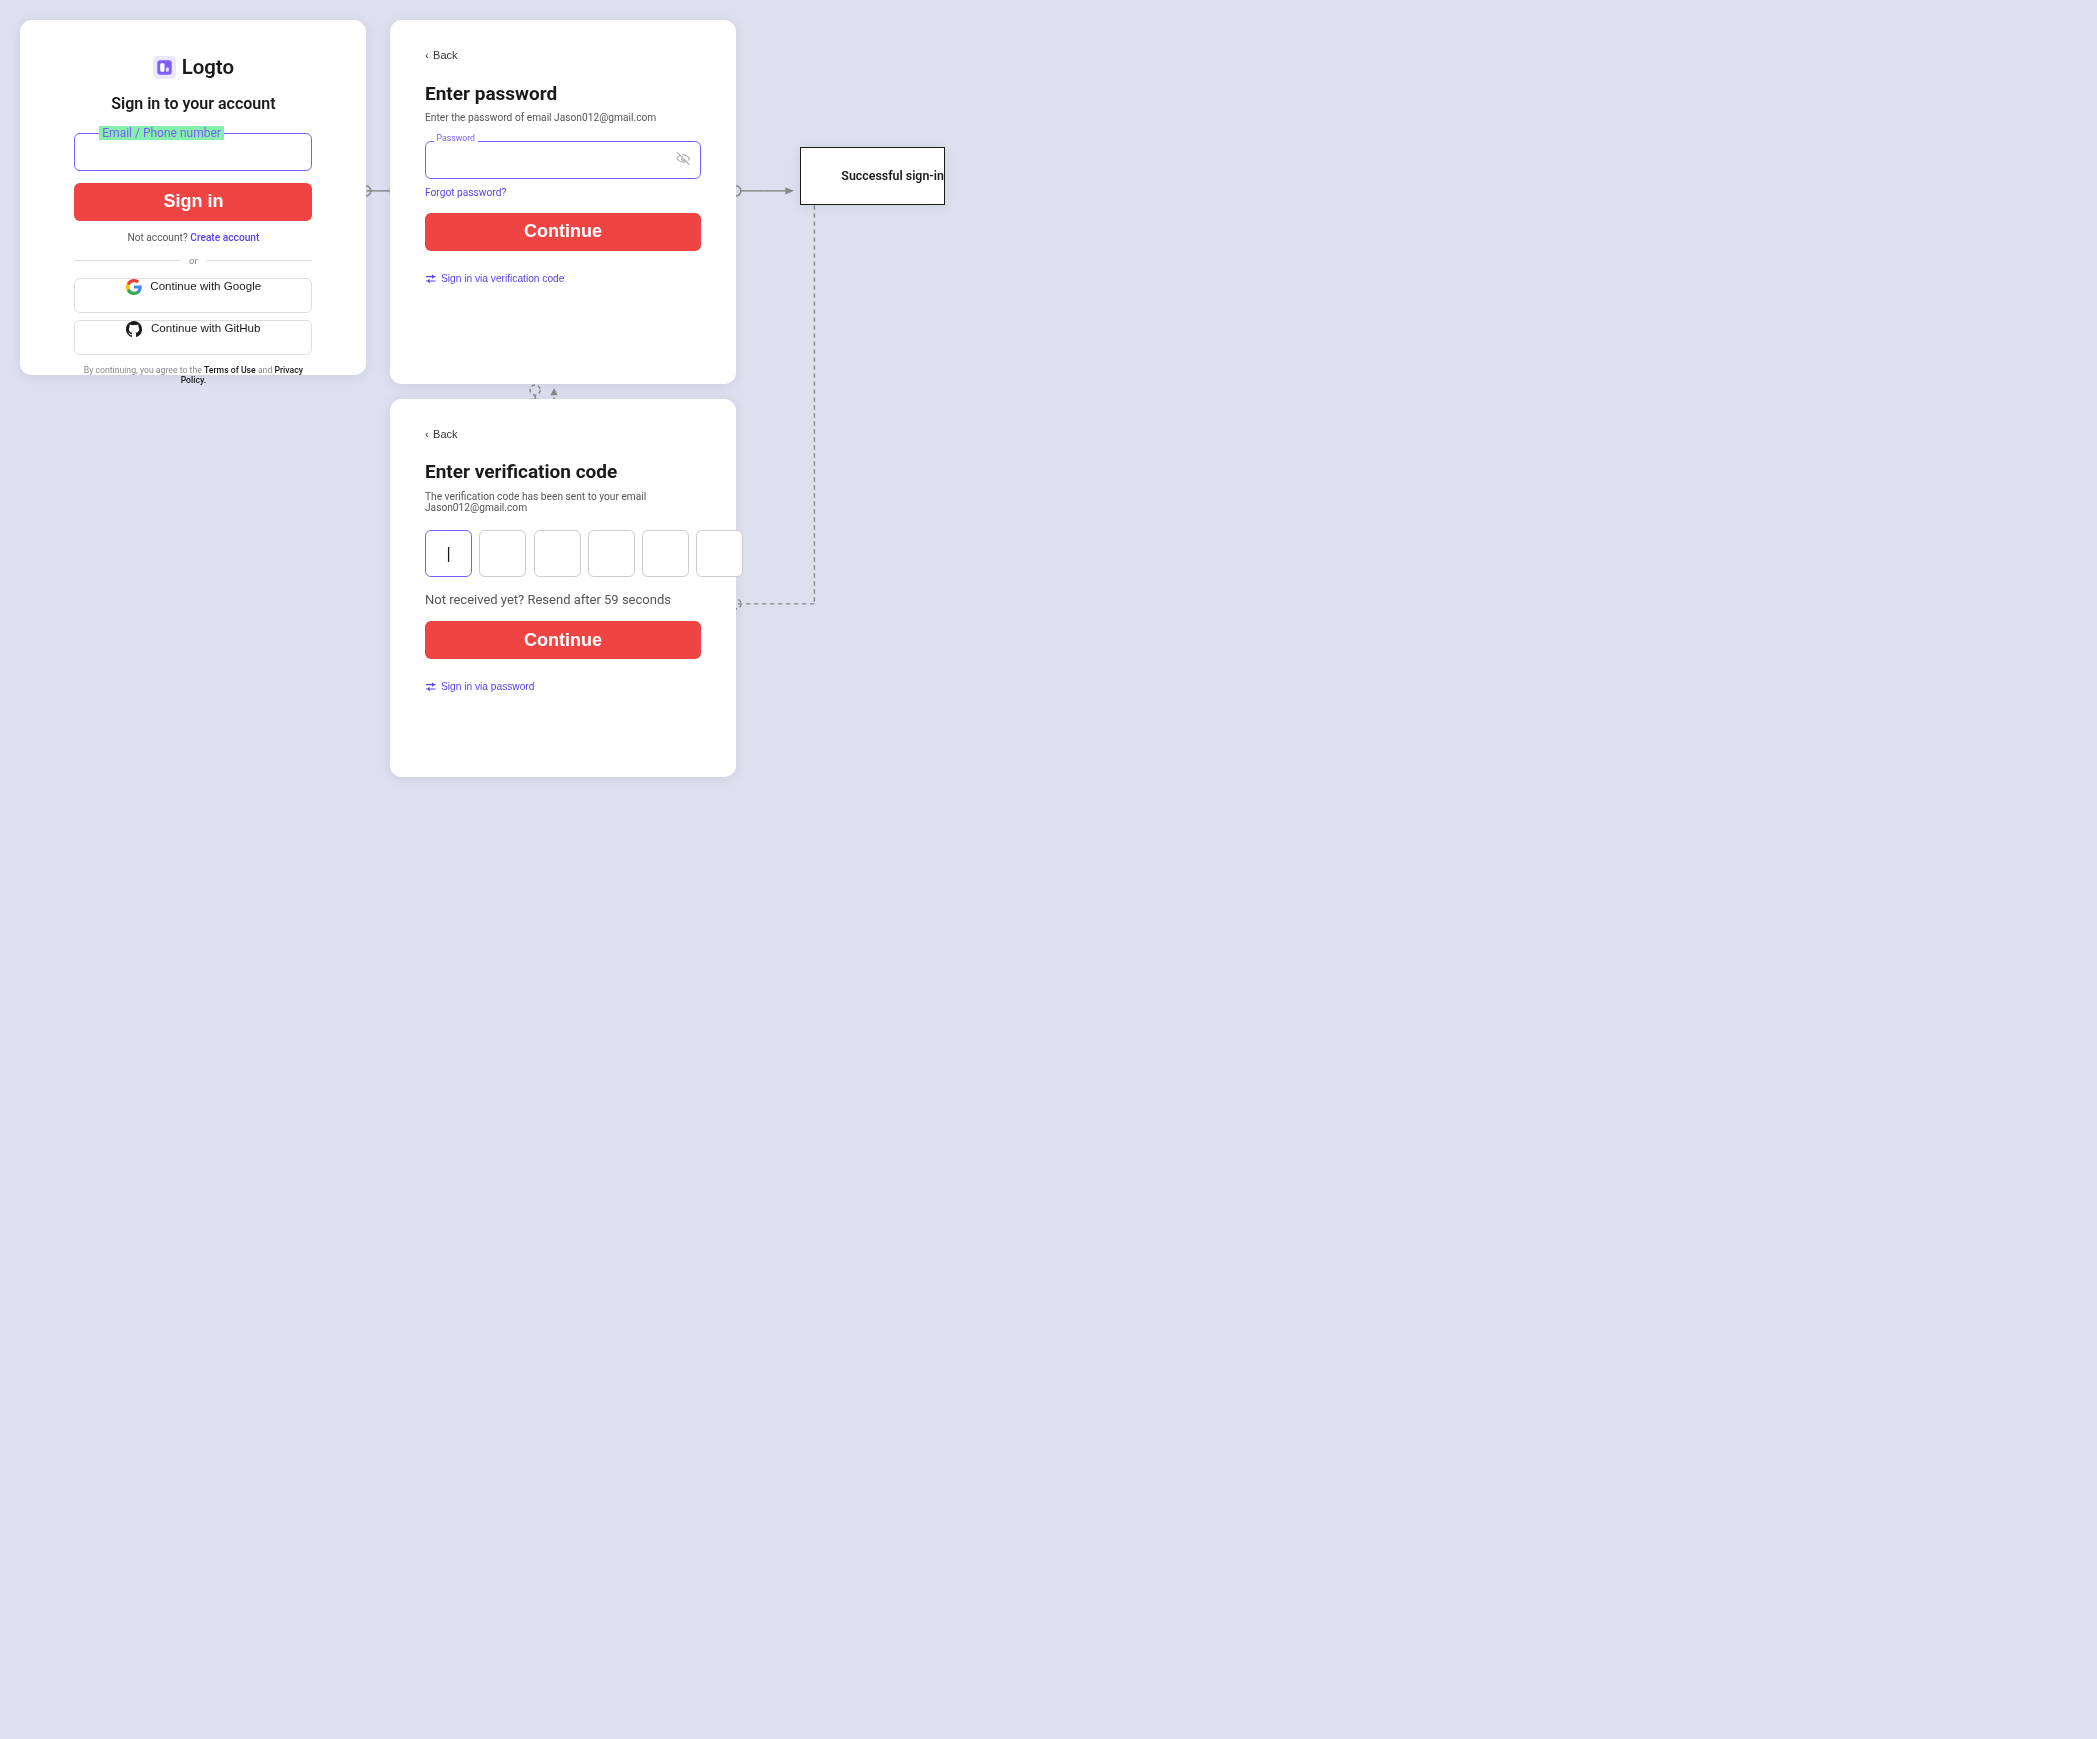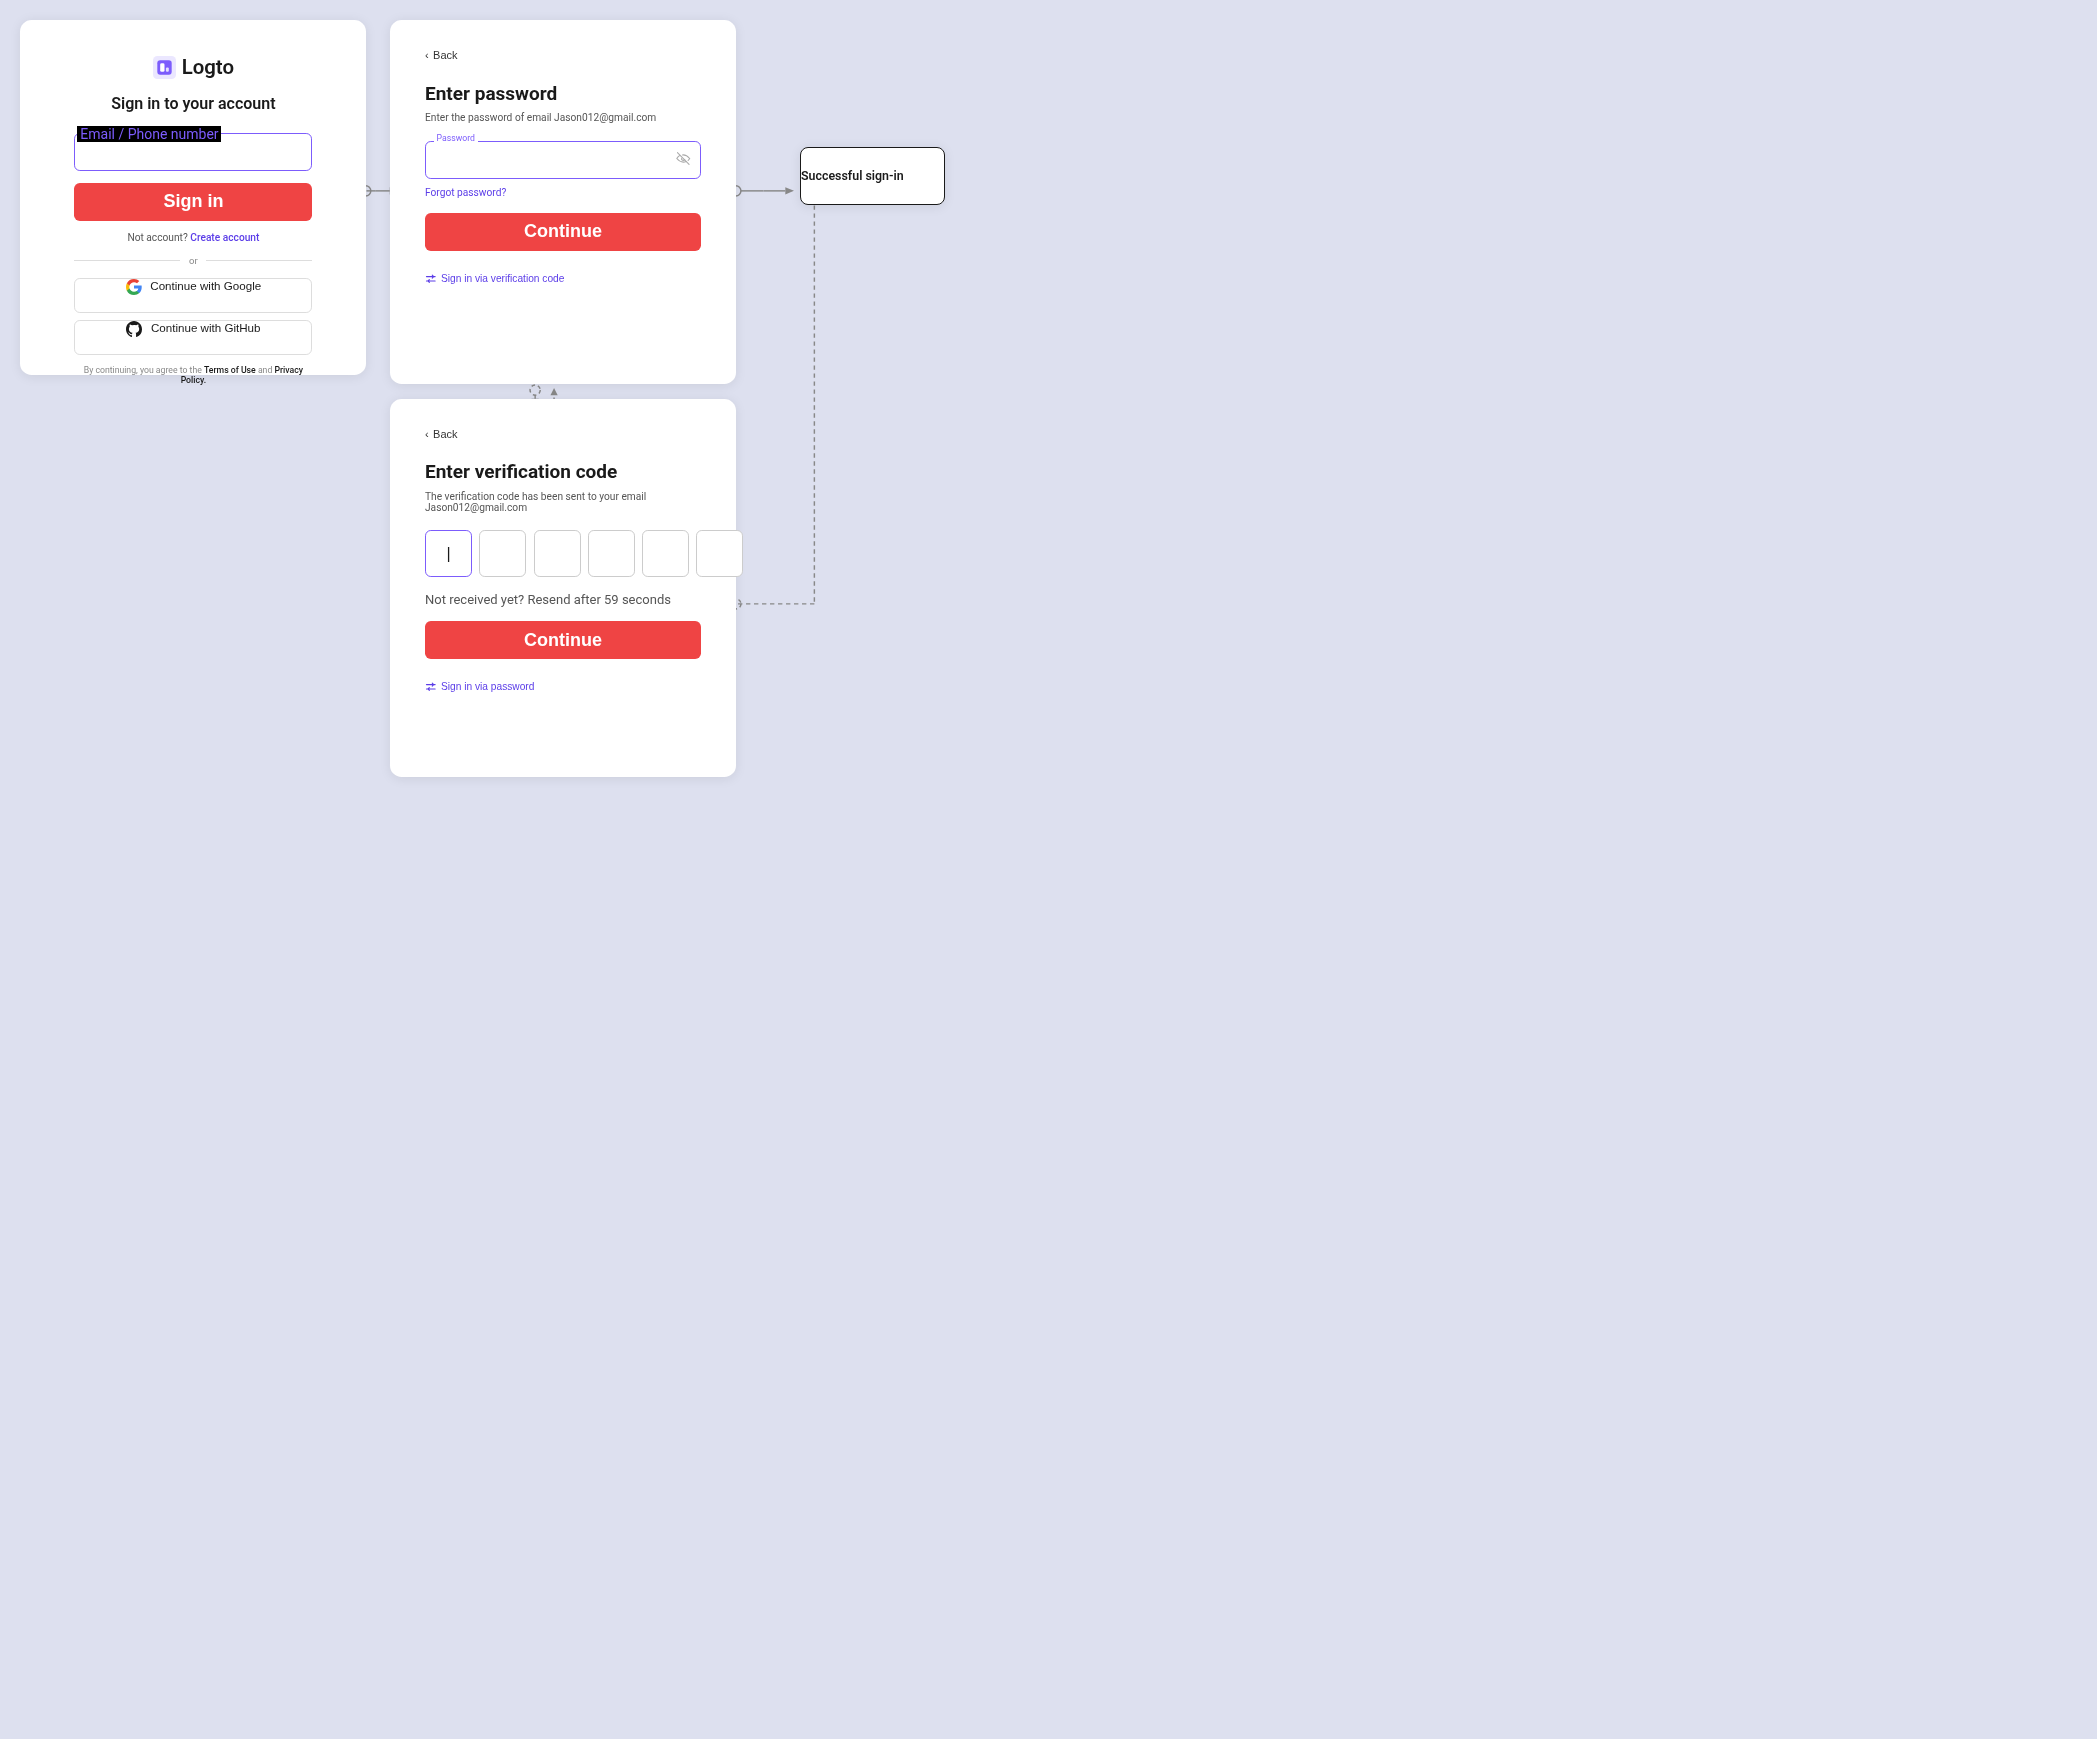--- a/index.html
+++ b/index.html
@@ -57,24 +57,24 @@
     }
 
     .input-wrapper {
       position: relative;
       margin-bottom: 11.6px;
     }
 
     .input-label {
       position: absolute;
       top: -7.3px;
-      left: 3px;
-      background: #000000;
+      left: 25px;
+      background: #86efac;
       padding: 0 2.9px;
-      font-size: 14px;
+      font-size: 12px;
       color: #7c5cfc;
       z-index: 1;
     }
 
     .text-input {
       width: 100%;
       height: 38px;
       border: 1.1px solid #7c5cfc;
       border-radius: 5.8px;
       padding: 0 11.6px;
@@ -175,24 +175,24 @@
       padding: 29px 35px;
     }
 
     
     .card-success {
       left: 800px;
       top: 147px;
       width: 145px;
       height: 58px;
       border: 1.5px solid #1a1a1a;
-      border-radius: 8px;
+      border-radius: 0;
       display: flex;
       align-items: center;
-      justify-content: flex-start;
+      justify-content: flex-end;
       background: #fff;
     }
 
     .back-btn {
       display: flex;
       align-items: center;
       gap: 4.4px;
       font-size: 11px;
       color: #333;
       cursor: pointer;

